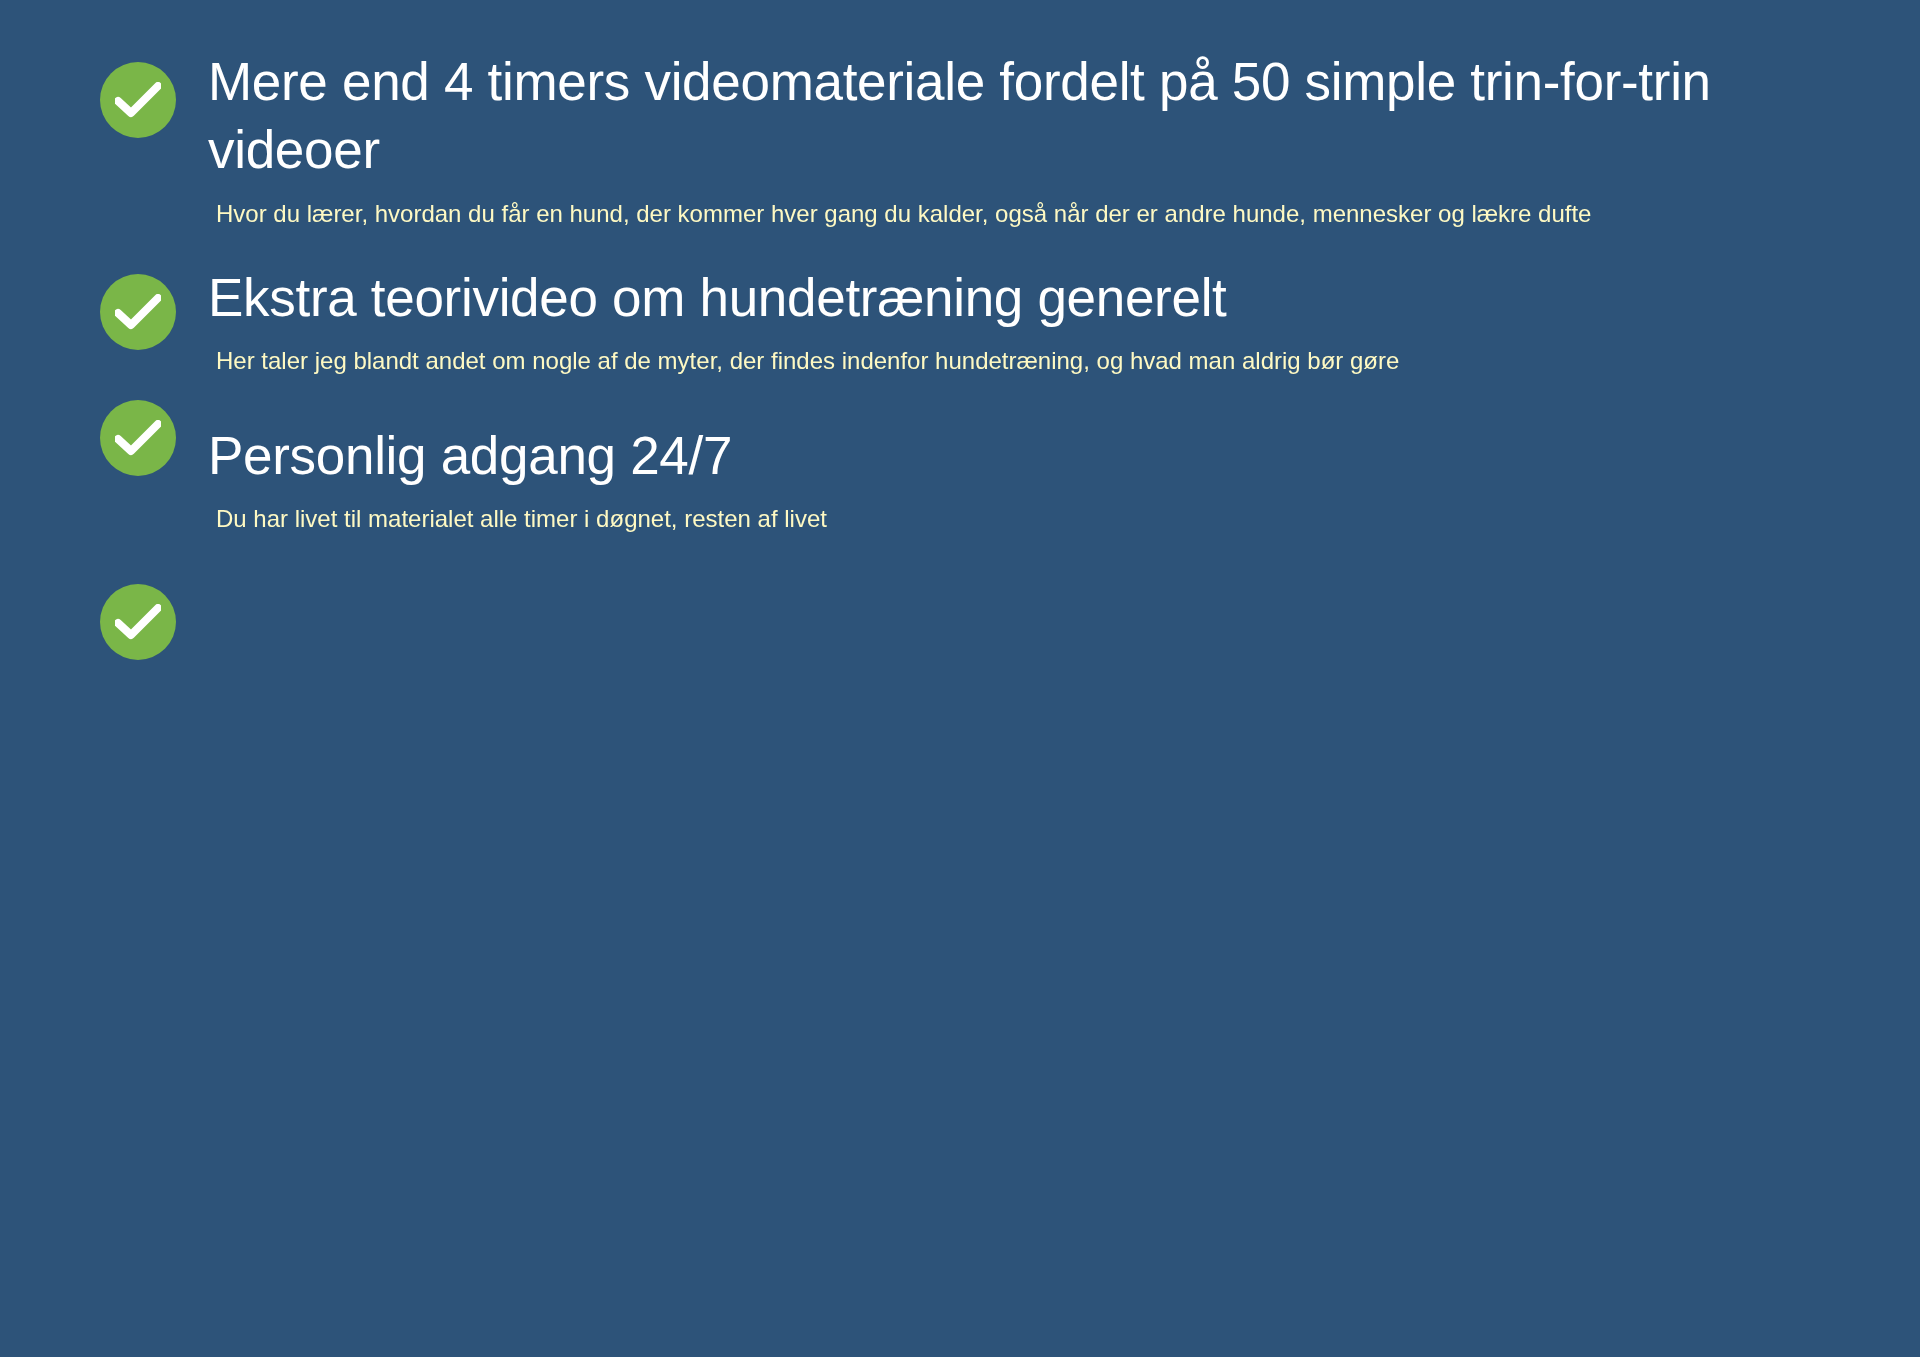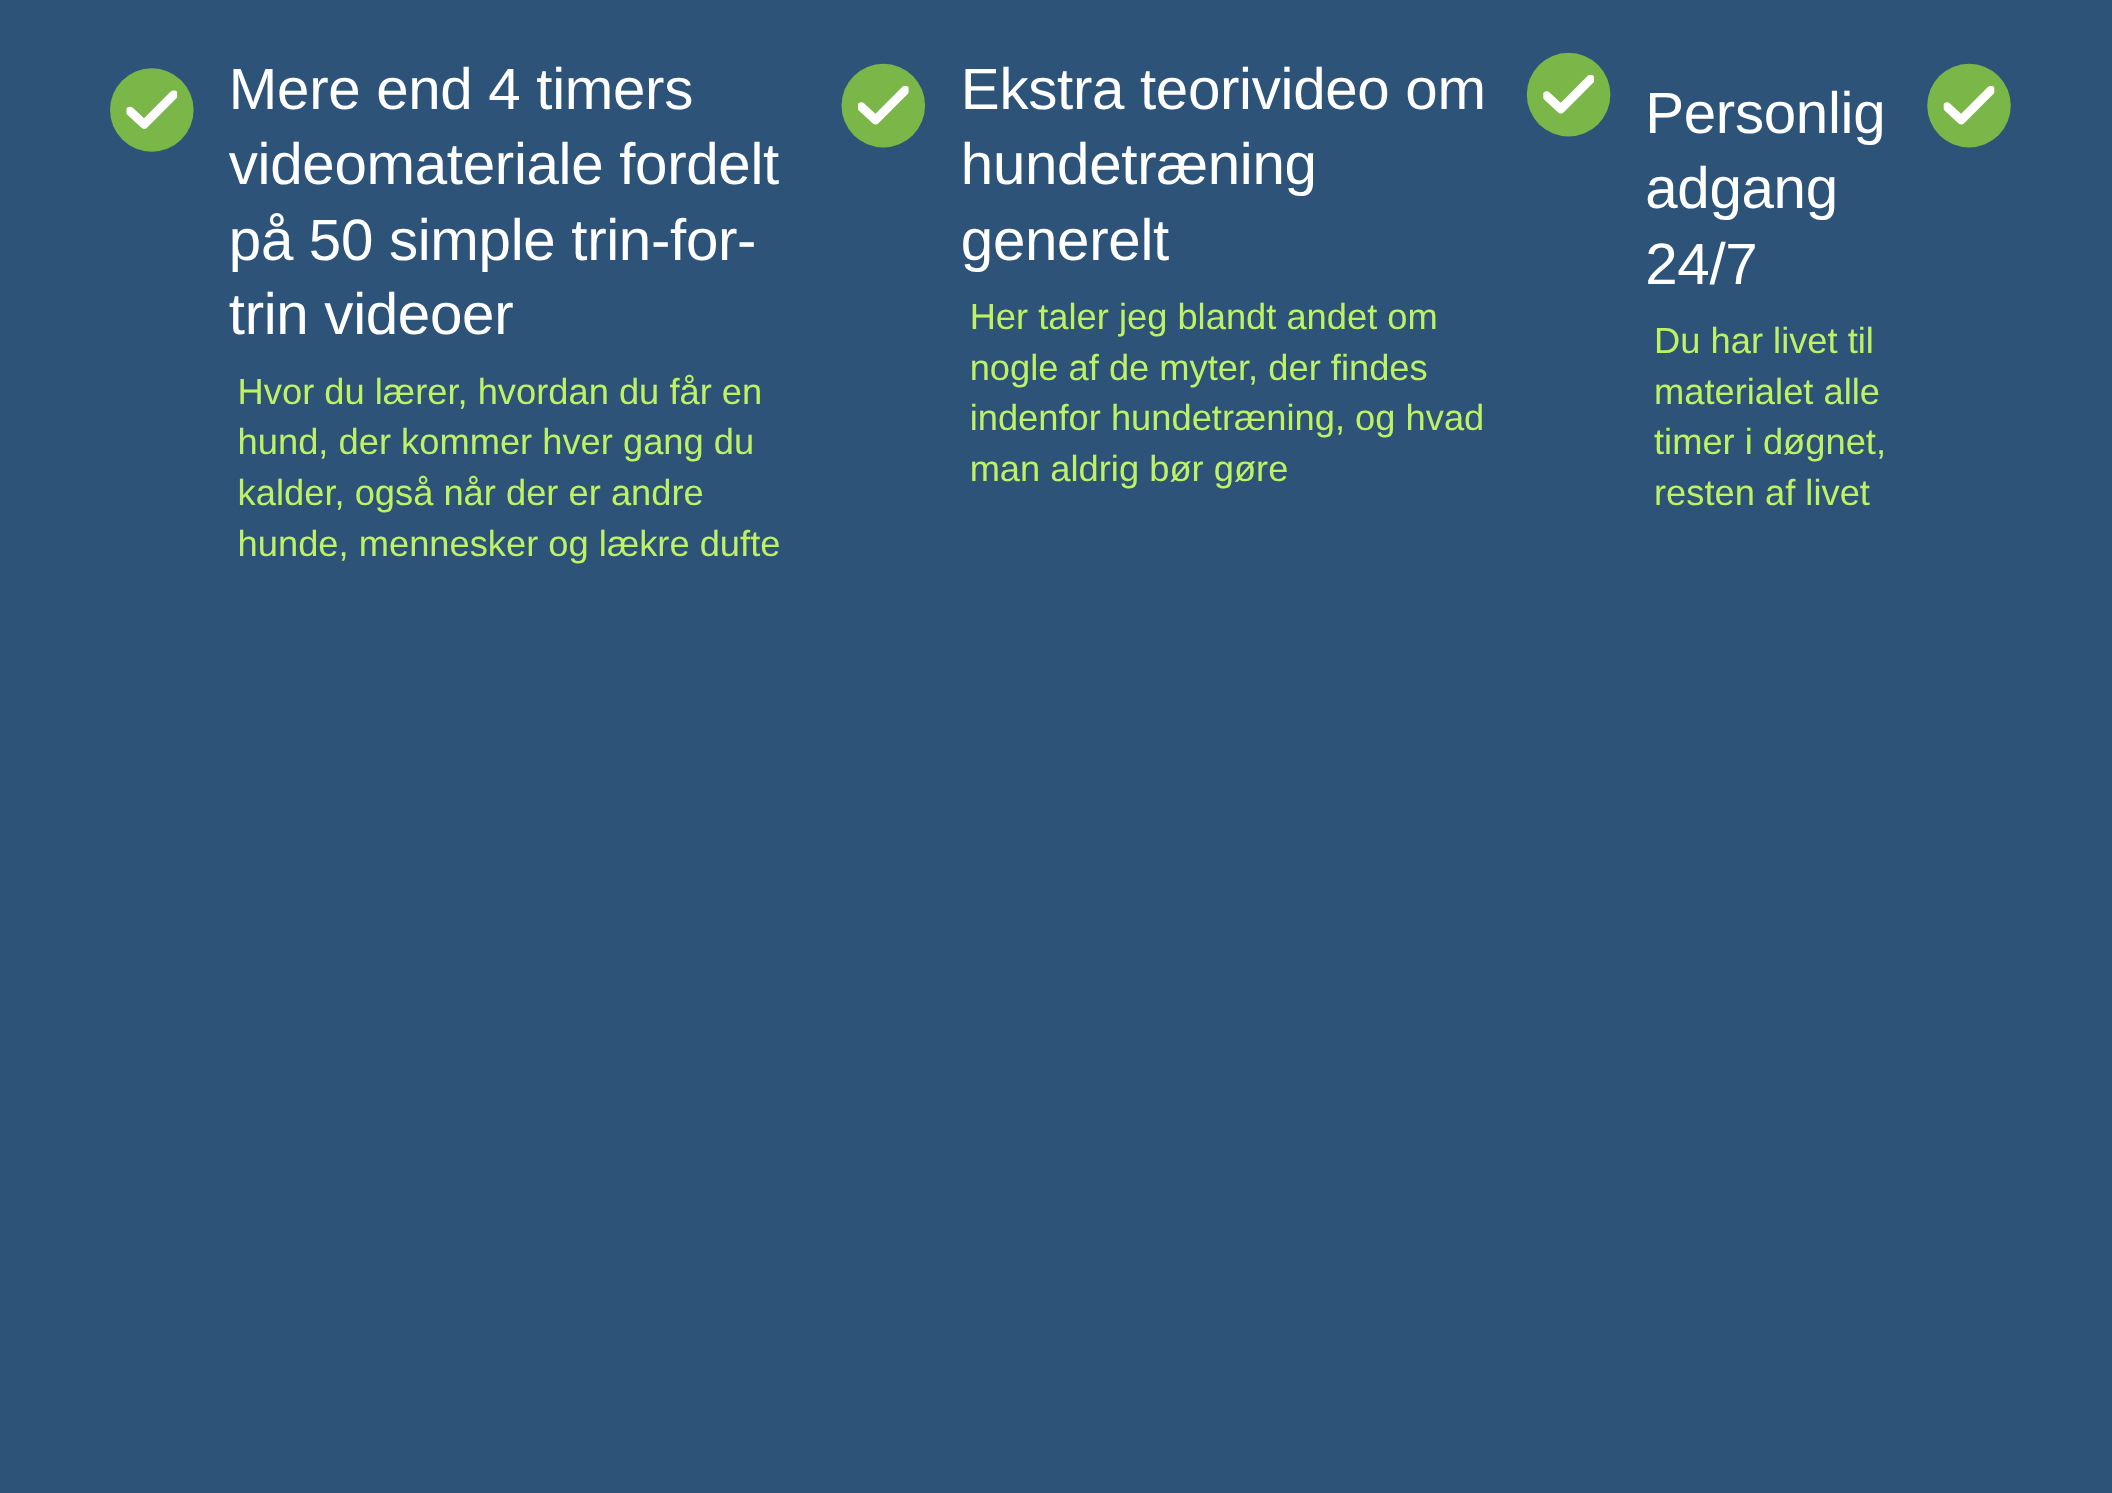--- a/index.html
+++ b/index.html
@@ -14,22 +14,21 @@
     font-family: "Liberation Sans", sans-serif;
     overflow: hidden;
   }
 
   .feature-list {
     box-sizing: border-box;
     width: 100%;
     height: 100%;
     padding: 48px 60px 0 100px;
     display: flex;
-    flex-direction: row;
-    gap: 22px;
+    flex-direction: column;
   }
 
   .feature-item {
     display: flex;
     align-items: flex-start;
     margin-bottom: 26px;
   }
 
   .check-wrap {
     flex: 0 0 auto;
@@ -61,22 +60,22 @@
   .feature-title {
     color: #ffffff;
     font-size: 53px;
     line-height: 1.29;
     font-weight: 400;
     letter-spacing: -0.3px;
     margin: 0;
   }
 
   .feature-sub {
-    color: #bef264;
-    font-size: 33px;
+    color: #fef9c3;
+    font-size: 24px;
     line-height: 1.39;
     font-weight: 400;
     margin: 12px 0 0 8px;
     max-width: 1560px;
   }
 
   
   .feature-item.item-0 { margin-bottom: 34px; }
   .feature-item.item-0 .check-wrap { padding-top: 14px; }
   .feature-item.item-1 { margin-bottom: 22px; }

